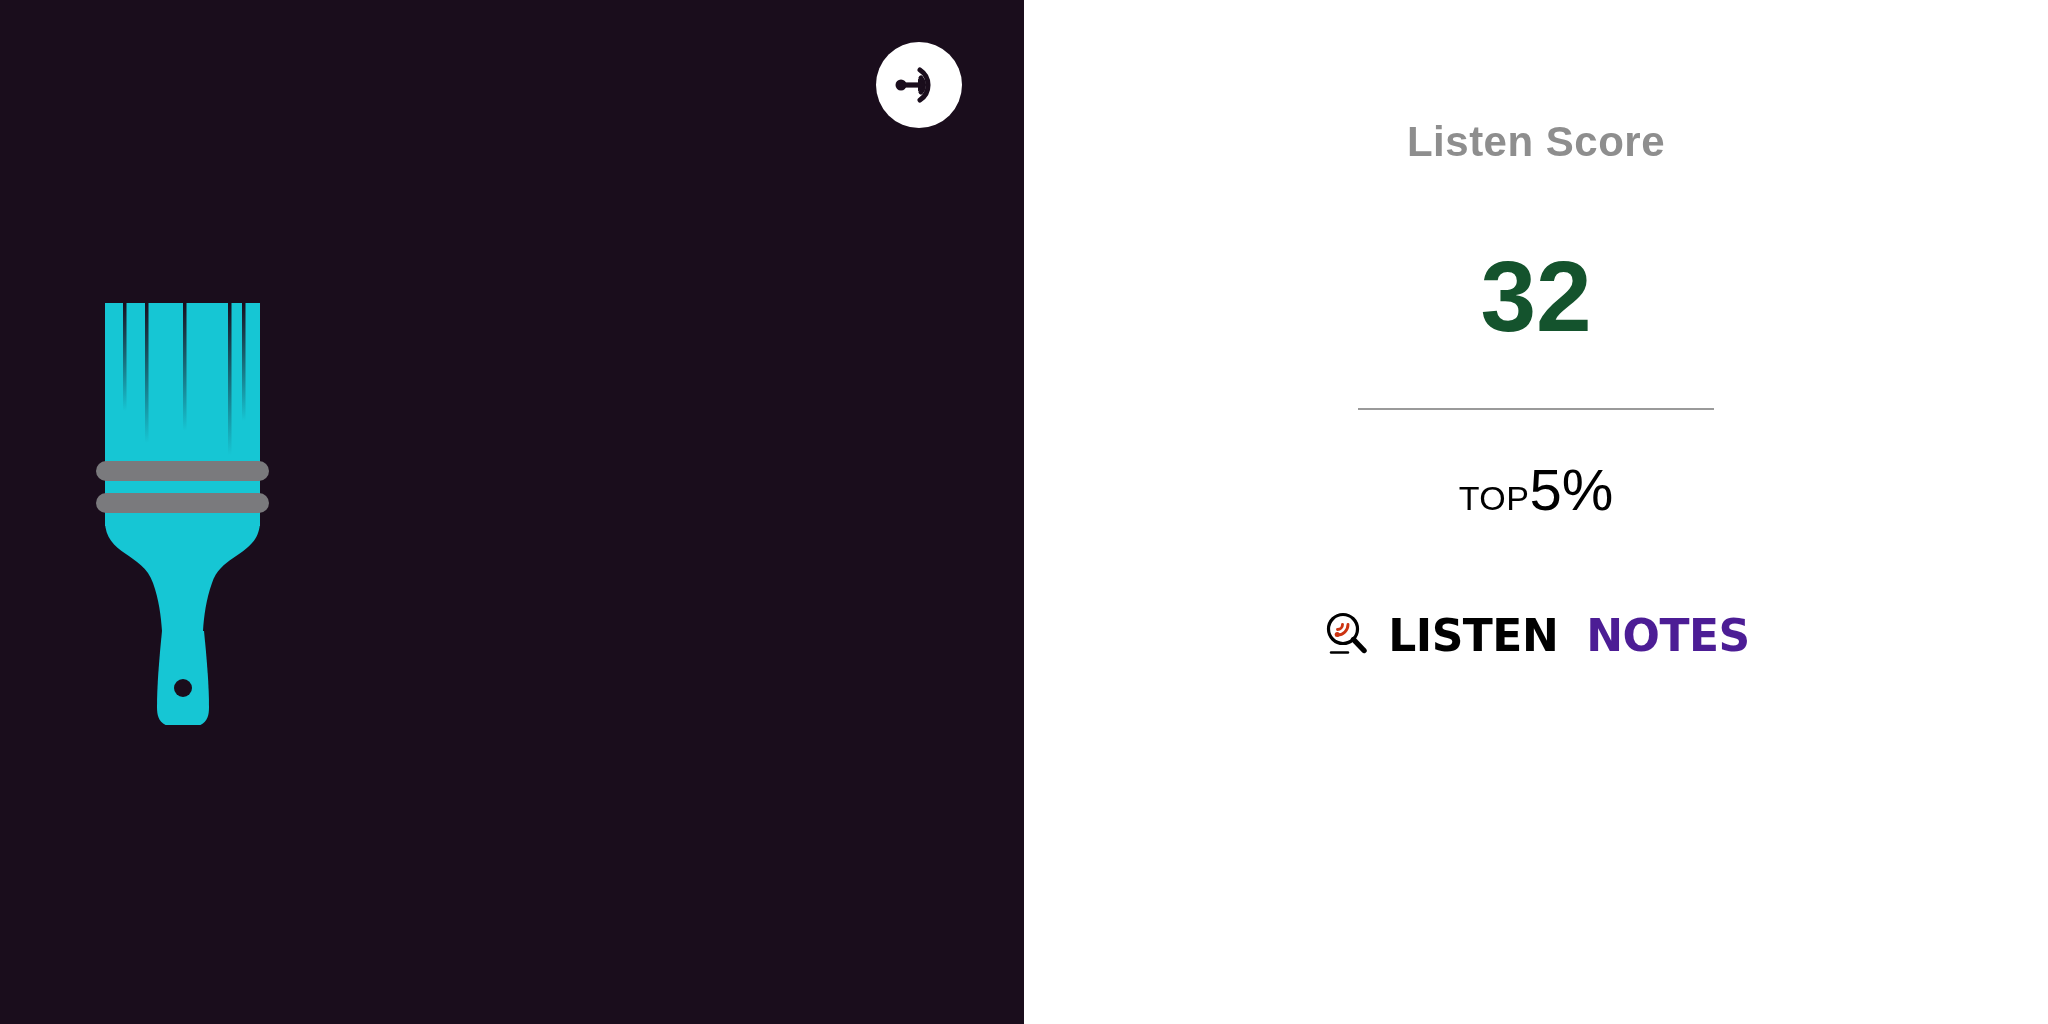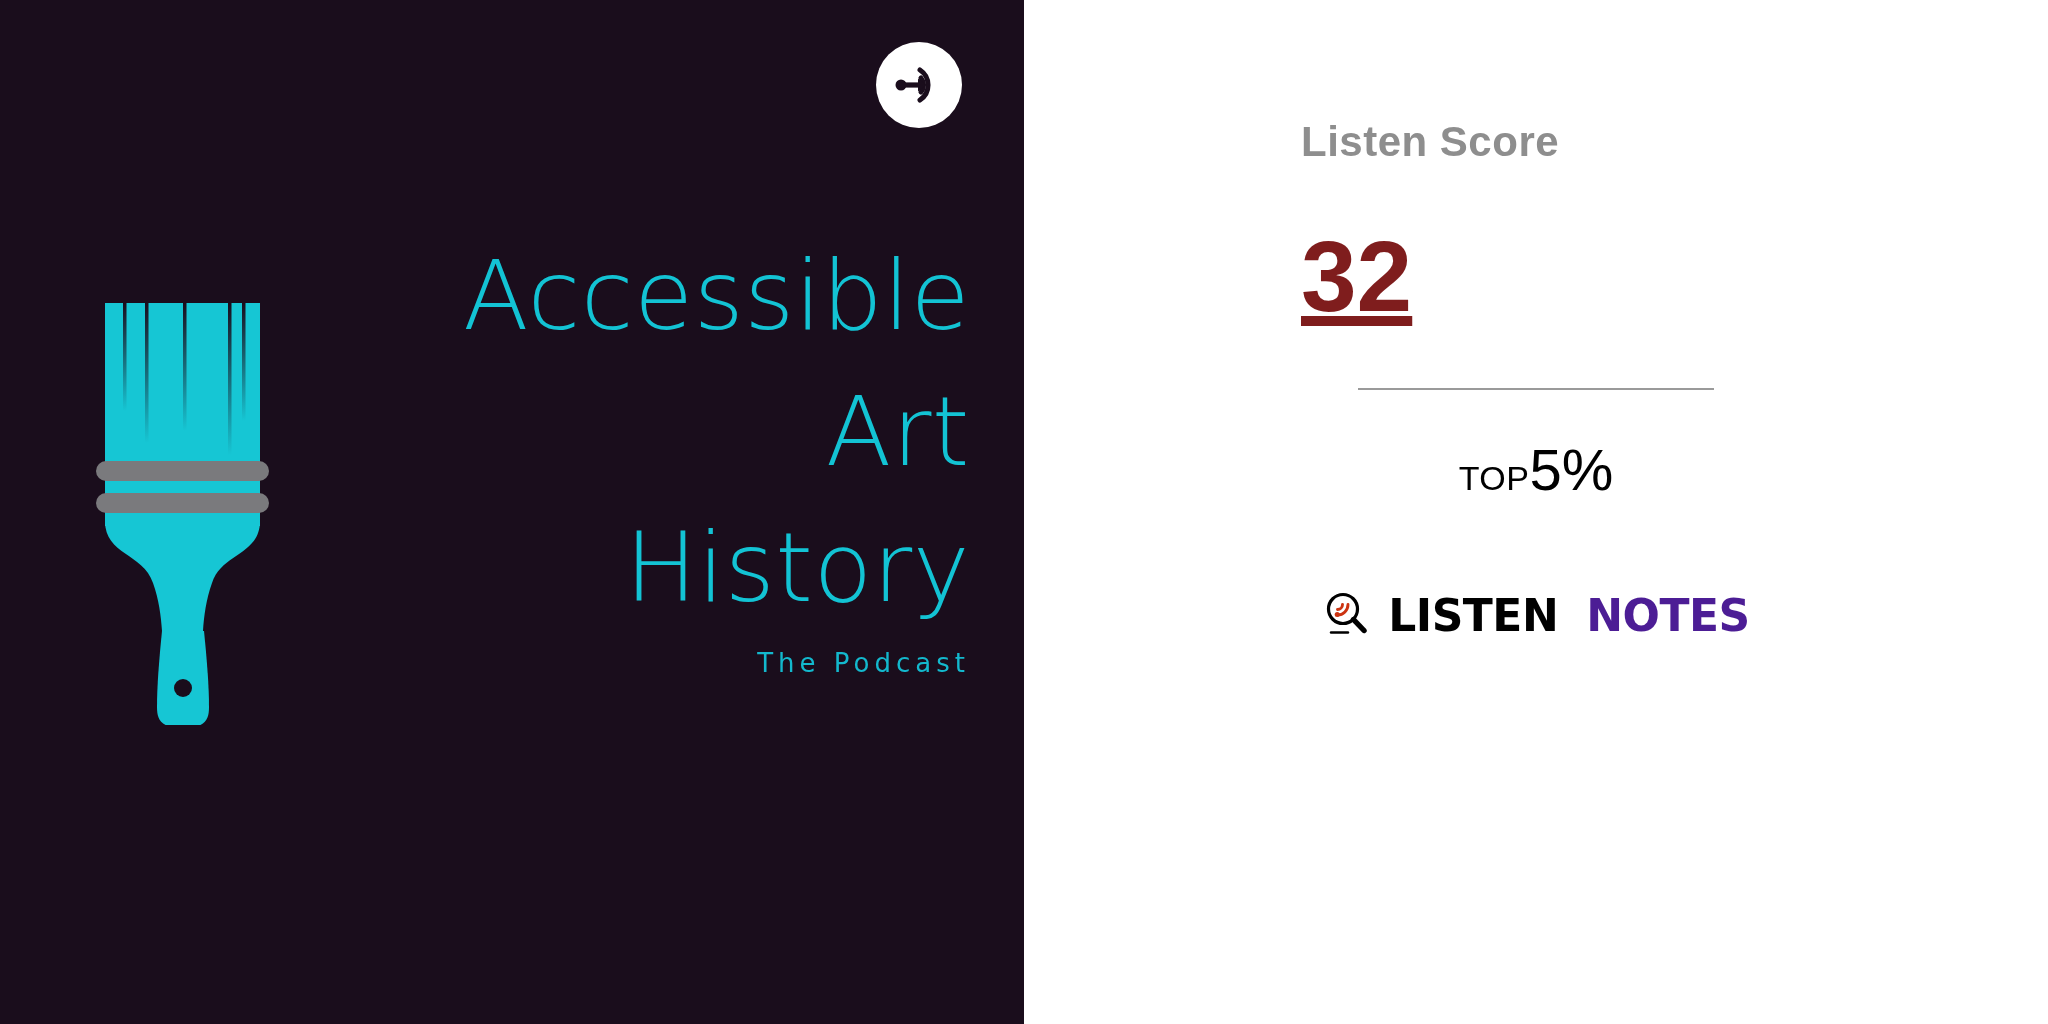--- a/index.html
+++ b/index.html
@@ -88,38 +88,37 @@
     flex: 1 1 auto;
     height: 1024px;
     background: #ffffff;
   }
   .score-inner {
     position: absolute;
     left: 50%;
     transform: translateX(-50%);
     top: 0;
     width: 470px;
-    text-align: left;
+    text-align: center;
   }
   .score-label {
     margin-top: 118px;
     font-family: "Liberation Sans", sans-serif;
     font-size: 42px;
     font-weight: 700;
     color: #8e8e8e;
     letter-spacing: 0.5px;
   }
   .score-value {
-    margin-top: 60px;
+    margin-top: 80px;
     font-family: "Liberation Sans", sans-serif;
     font-size: 100px;
     font-weight: 700;
-    color: #7f1d1d;
+    color: #14532d;
     line-height: 1;
-    text-decoration: underline;
   }
   .score-divider {
     margin: 62px auto 0 auto;
     width: 356px;
     height: 2px;
     background: #9a9a9a;
   }
   .rank-row {
     margin-top: 46px;
     display: flex;
@@ -206,26 +205,20 @@
         <rect x="46" y="298" width="173" height="20" rx="10" fill="#7a7a7d"></rect>
 
         <path d="M55 318 h155 v8 c0 34 -38 32 -48 62 c-6 17 -8 33 -9 48 h-41 c-1 -15 -3 -31 -9 -48 c-10 -30 -48 -28 -48 -62 z" fill="#16c6d4"></path>
 
         <path d="M112 436 c-3 30 -5 55 -5 76 c0 12 3 21 26 21 c23 0 26 -9 26 -21 c0 -21 -2 -46 -5 -76 z" fill="#16c6d4"></path>
 
         <circle cx="133" cy="493" r="9" fill="#1a0d1c"></circle>
       </svg>
     </div>
 
-    <div class="cover-text">
-      <div class="title-line">Accessible</div>
-      <div class="title-line">Art</div>
-      <div class="title-line">History</div>
-      <div class="subtitle-line">The Podcast</div>
-    </div>
   </div>
 
   <div class="score-panel">
     <div class="score-inner">
       <div class="score-label">Listen Score</div>
       <div class="score-value">32</div>
       <div class="score-divider"></div>
 
       <div class="rank-row">
         <span class="rank-prefix">TOP</span>

